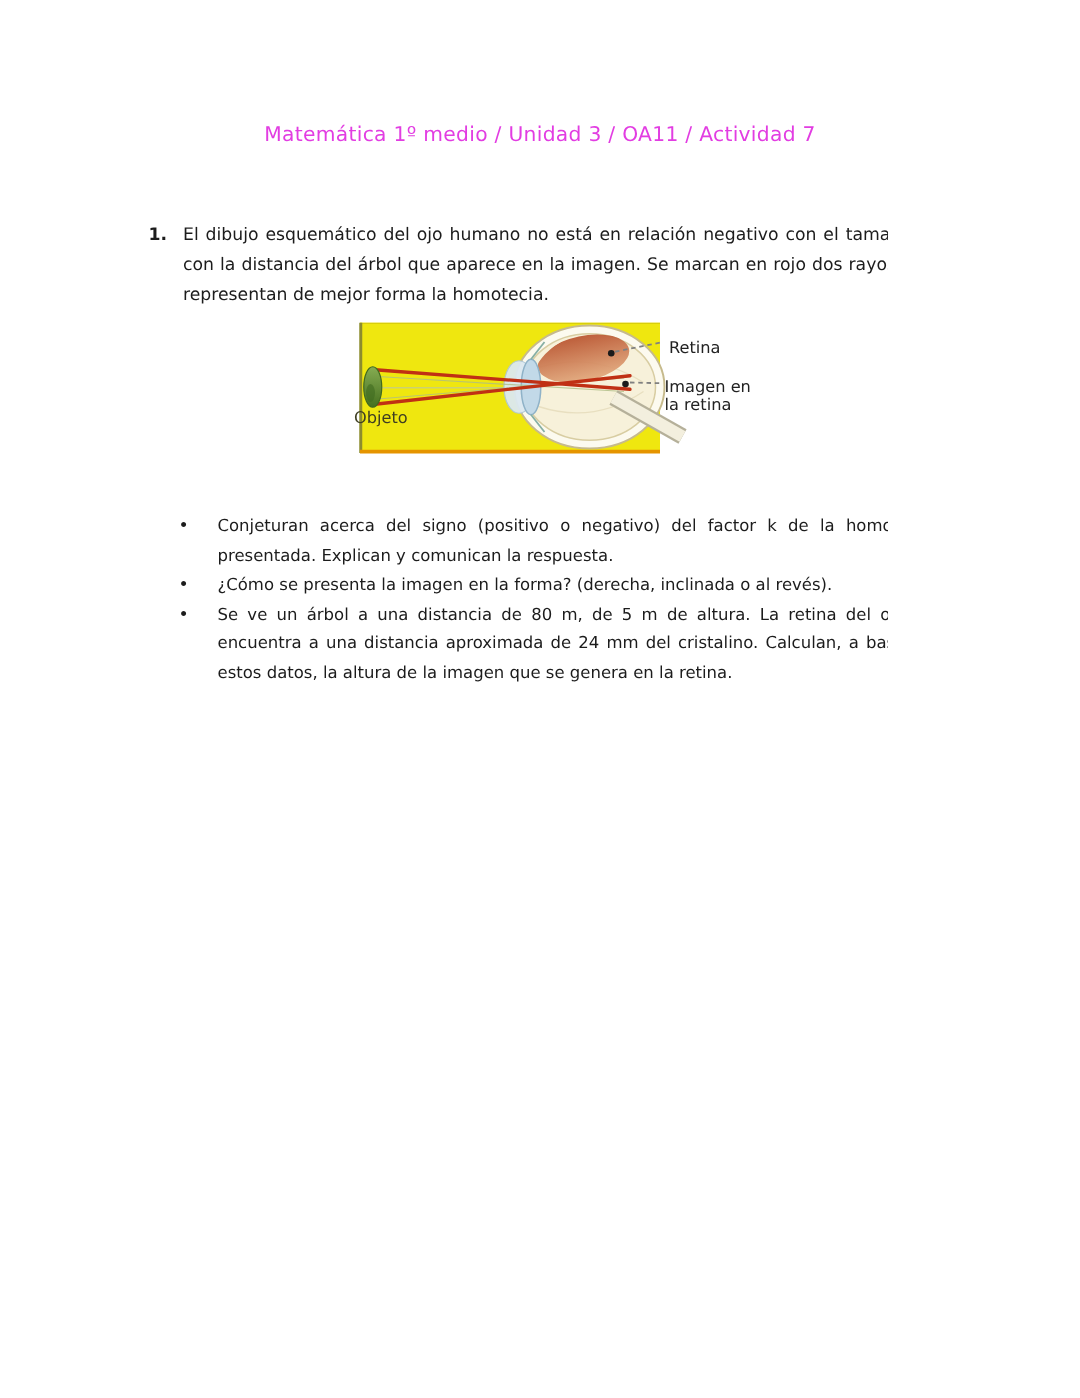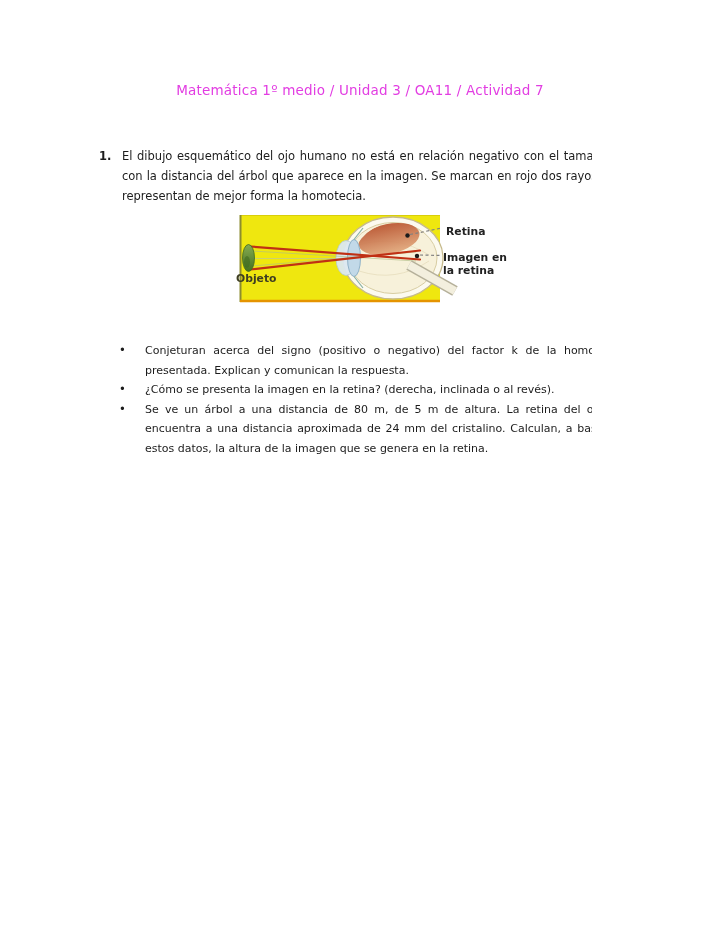--- a/index.html
+++ b/index.html
@@ -50,21 +50,20 @@
     line-height: 19.8px;
     text-align: justify;
   }
   .figure {
     position: absolute;
     top: 215px;
     left: 236px;
     width: 274px;
     height: 88px;
     margin: 0;
-    font-weight: bold;
   }
   .figure svg { display: block; }
   .figure text {
     font-family: "DejaVu Sans", "Liberation Sans", sans-serif;
   }
   .bullets {
     position: absolute;
     top: 341px;
     left: 119px;
     width: 503px;
@@ -173,21 +172,21 @@
     </svg>
   </figure>
 
   <ul class="bullets">
     <li>
       <span class="bullet-marker">•</span>
       <p class="bullet-text">Conjeturan acerca del signo (positivo o negativo) del factor k de la homotecia presentada. Explican y comunican la respuesta.</p>
     </li>
     <li>
       <span class="bullet-marker">•</span>
-      <p class="bullet-text">¿Cómo se presenta la imagen en la retina? (derecha, inclinada o al revés).</p>
+      <p class="bullet-text">¿Cómo se presenta la imagen en la forma? (derecha, inclinada o al revés).</p>
     </li>
     <li>
       <span class="bullet-marker">•</span>
       <p class="bullet-text">Se ve un árbol a una distancia de 80 m, de 5 m de altura. La retina del ojo se encuentra a una distancia aproximada de 24 mm del cristalino. Calculan, a base de estos datos, la altura de la imagen que se genera en la retina.</p>
     </li>
   </ul>
 
 
 </main>
 

